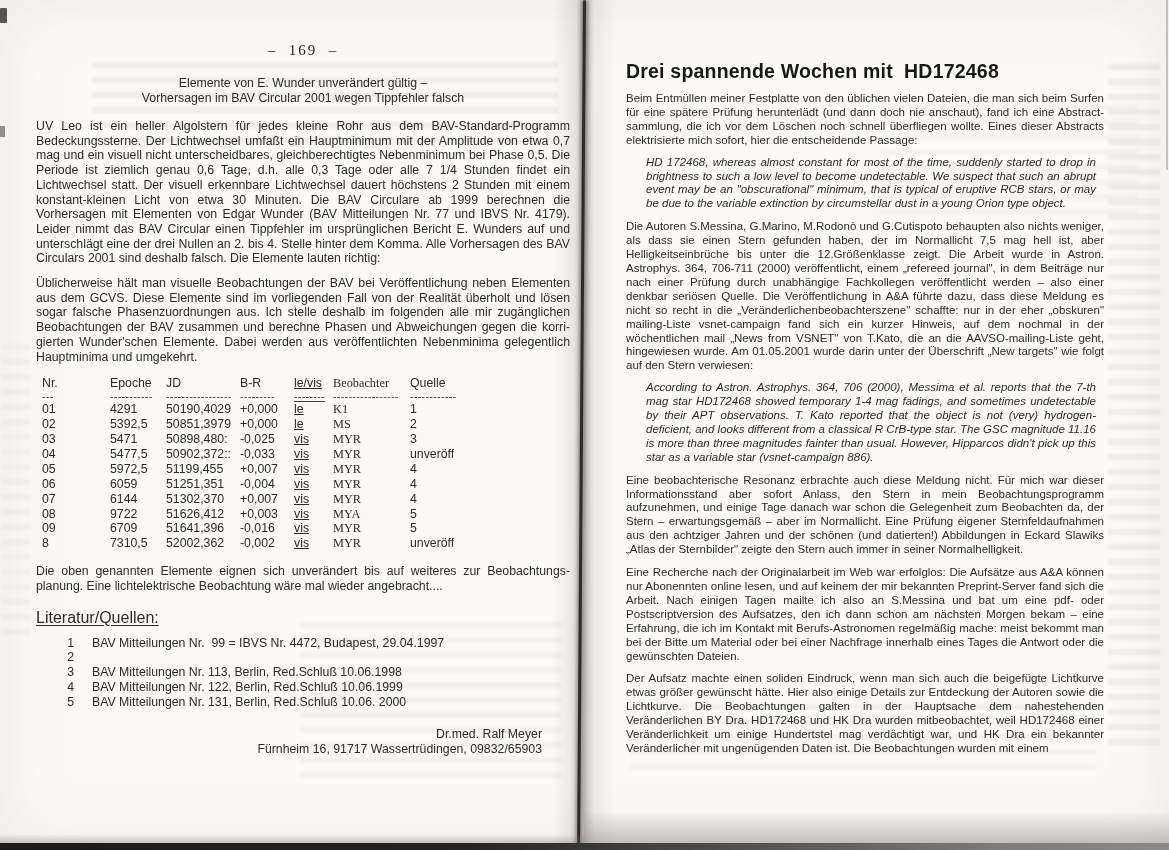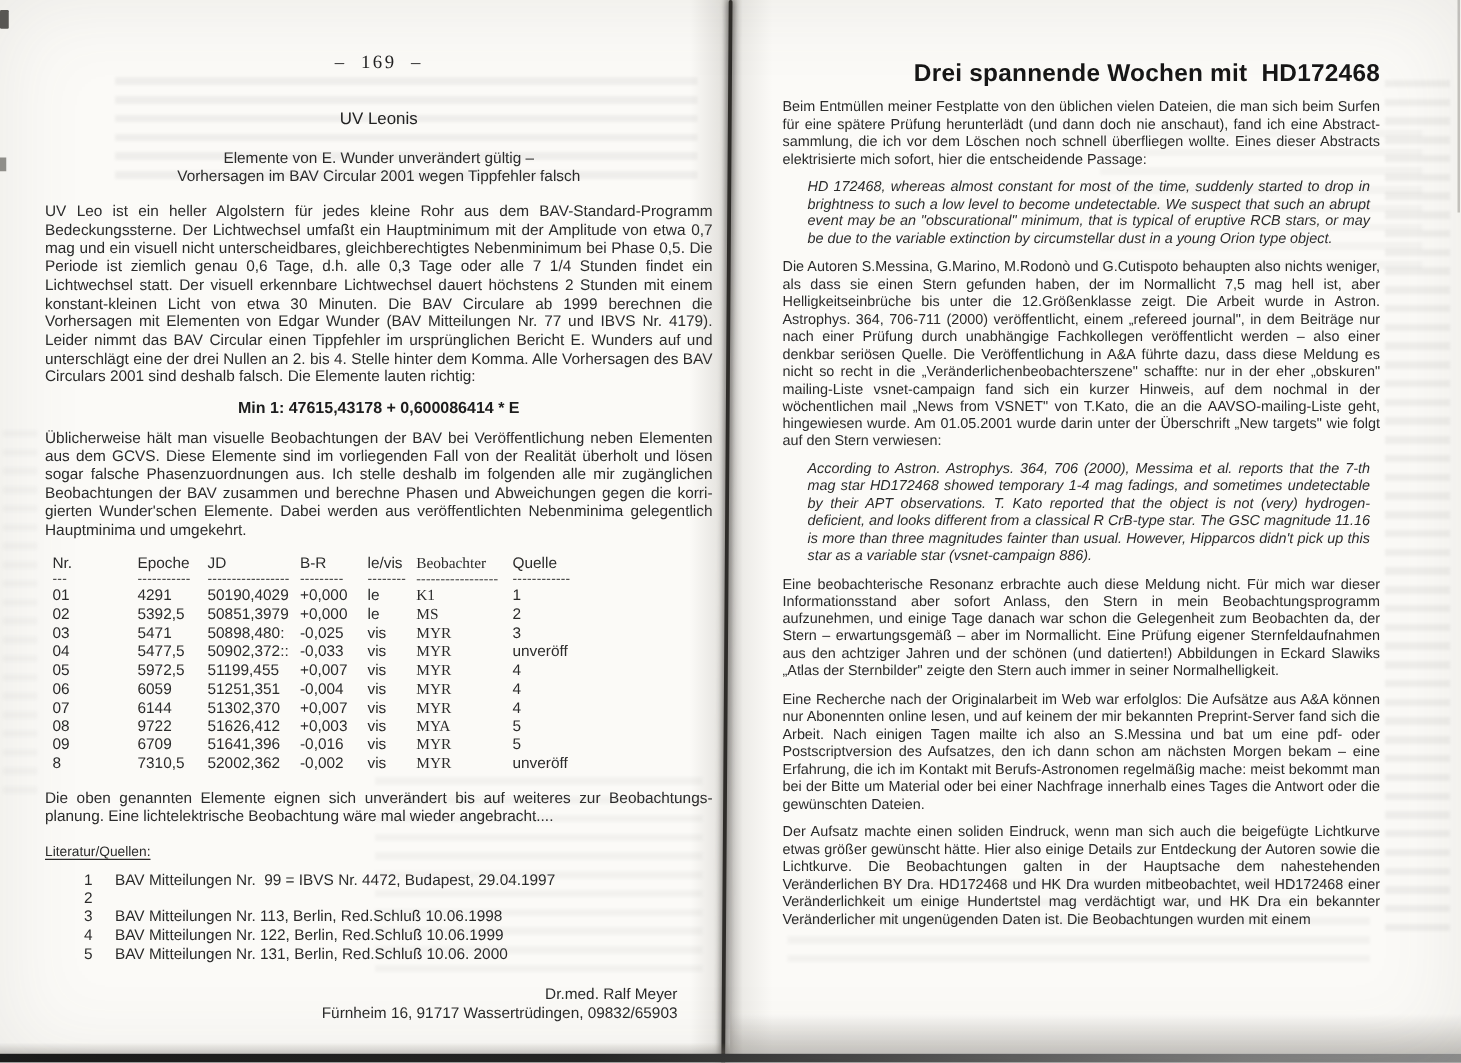--- a/index.html
+++ b/index.html
@@ -36,36 +36,36 @@
 
   
   .obs-table{margin-top:12px; font-size:12.3px; color:#2b2b2b;}
   .t-row{display:flex; line-height:14.9px; white-space:pre;}
   .t-sep{letter-spacing:0.2px; line-height:11px; font-size:11px; color:#3a3a3a;}
   .tc{display:block;}
   .c0{width:28px; margin-left:6px;}
   .c1{width:56px;margin-left:40px;}
   .c2{width:74px;}
   .c3{width:54px;}
-  .c4{width:39px;}
+  .c4{width:39px;text-decoration:underline;}
   .c5{width:77px;font-family:Liberation Serif, serif;}
   .c6{flex:1;}
 
   .lt-para3{margin-top:13px;}
-  .lit-heading{margin-top:15px; font-size:11px; text-decoration:underline; text-underline-offset:2px;}
+  .lit-heading{margin-top:15px; font-size:16px; text-decoration:underline; text-underline-offset:2px;}
   .lit-list{margin-top:9px;}
   .lit-item{display:flex; font-size:12.3px; line-height:14.8px; white-space:pre-wrap;}
   .lit-num{width:14px; margin-left:24px; text-align:right;}
   .lit-text{margin-left:18px;}
   .sig{ text-align:right; padding-right:28px; font-size:12.3px; line-height:15.2px; margin-top:17px;}
 
   
   .rt-title{
-    font-size:19.5px; font-weight:bold; text-align:right; color:#171717;
-    margin-top:12px; white-space:pre-wrap; letter-spacing:0.2px;
+    font-size:19.5px; font-weight:bold; text-align:left; color:#171717;
+    margin-top:24px; white-space:pre-wrap; letter-spacing:0.2px;
   }
   .rt-para{margin-top:9px;}
   .rt-quote{
     margin-top:8px; margin-left:20px; margin-right:8px; font-style:italic;
   }
   .rt-quote .qline{white-space:pre-wrap;}
 
   
   .gutter-shadow{
     position:absolute; left:552px; top:0; width:66px; height:850px;
@@ -118,30 +118,28 @@
   <div class="ghost ghost-1"></div>
   <div class="ghost ghost-2"></div>
   <div class="ghost ghost-3"></div>
   <div class="ghost ghost-4"></div>
   <div class="ghost ghost-5"></div>
   <div class="ghost ghost-6"></div>
 
   <div class="page page-left">
     <div class="pagenum">–  169  –</div>
 
-    <div class="lt-title">UV Leonis</div>
 
     <div class="lt-sub">
       <div>Elemente von E. Wunder unverändert gültig –</div>
       <div>Vorhersagen im BAV Circular 2001 wegen Tippfehler falsch</div>
     </div>
 
     <div class="body-txt lt-para1">UV Leo ist ein heller Algolstern für jedes kleine Rohr aus dem BAV-Standard-Programm Bedeckungssterne. Der Lichtwechsel umfaßt ein Hauptminimum mit der Amplitude von etwa 0,7 mag und ein visuell nicht unterscheidbares, gleichberechtigtes Nebenminimum bei Phase 0,5. Die Periode ist ziemlich genau 0,6 Tage, d.h. alle 0,3 Tage oder alle 7 1/4 Stunden findet ein Lichtwechsel statt. Der visuell erkennbare Lichtwechsel dauert höchstens 2 Stunden mit einem konstant-kleinen Licht von etwa 30 Minuten. Die BAV Circulare ab 1999 berechnen die Vorhersagen mit Elementen von Edgar Wunder (BAV Mitteilungen Nr. 77 und IBVS Nr. 4179). Leider nimmt das BAV Circular einen Tippfehler im ursprünglichen Bericht E. Wunders auf und unterschlägt eine der drei Nullen an 2. bis 4. Stelle hinter dem Komma. Alle Vorhersagen des BAV Circulars 2001 sind deshalb falsch. Die Elemente lauten richtig:</div>
 
-    <div class="lt-formula">Min 1: 47615,43178 + 0,600086414 * E</div>
 
     <div class="body-txt lt-para2">Üblicherweise hält man visuelle Beobachtungen der BAV bei Veröffentlichung neben Elementen aus dem GCVS. Diese Elemente sind im vorliegenden Fall von der Realität überholt und lösen sogar falsche Phasenzuordnungen aus. Ich stelle deshalb im folgenden alle mir zugänglichen Beobachtungen der BAV zusammen und berechne Phasen und Abweichungen gegen die korri-gierten Wunder'schen Elemente. Dabei werden aus veröffentlichten Nebenminima gelegentlich Hauptminima und umgekehrt.</div>
 
     <div class="obs-table">
         <div class="t-row t-head"><span class="tc c0">Nr.</span><span class="tc c1">Epoche</span><span class="tc c2">JD</span><span class="tc c3">B-R</span><span class="tc c4">le/vis</span><span class="tc c5">Beobachter</span><span class="tc c6">Quelle</span></div>
         <div class="t-row t-sep"><span class="tc c0">---</span><span class="tc c1">-----------</span><span class="tc c2">-----------------</span><span class="tc c3">---------</span><span class="tc c4">--------</span><span class="tc c5">-----------------</span><span class="tc c6">------------</span></div>
         <div class="t-row"><span class="tc c0">01</span><span class="tc c1">4291</span><span class="tc c2">50190,4029</span><span class="tc c3">+0,000</span><span class="tc c4">le</span><span class="tc c5">K1</span><span class="tc c6">1</span></div>
         <div class="t-row"><span class="tc c0">02</span><span class="tc c1">5392,5</span><span class="tc c2">50851,3979</span><span class="tc c3">+0,000</span><span class="tc c4">le</span><span class="tc c5">MS</span><span class="tc c6">2</span></div>
         <div class="t-row"><span class="tc c0">03</span><span class="tc c1">5471</span><span class="tc c2">50898,480:</span><span class="tc c3">-0,025</span><span class="tc c4">vis</span><span class="tc c5">MYR</span><span class="tc c6">3</span></div>
         <div class="t-row"><span class="tc c0">04</span><span class="tc c1">5477,5</span><span class="tc c2">50902,372::</span><span class="tc c3">-0,033</span><span class="tc c4">vis</span><span class="tc c5">MYR</span><span class="tc c6">unveröff</span></div>

